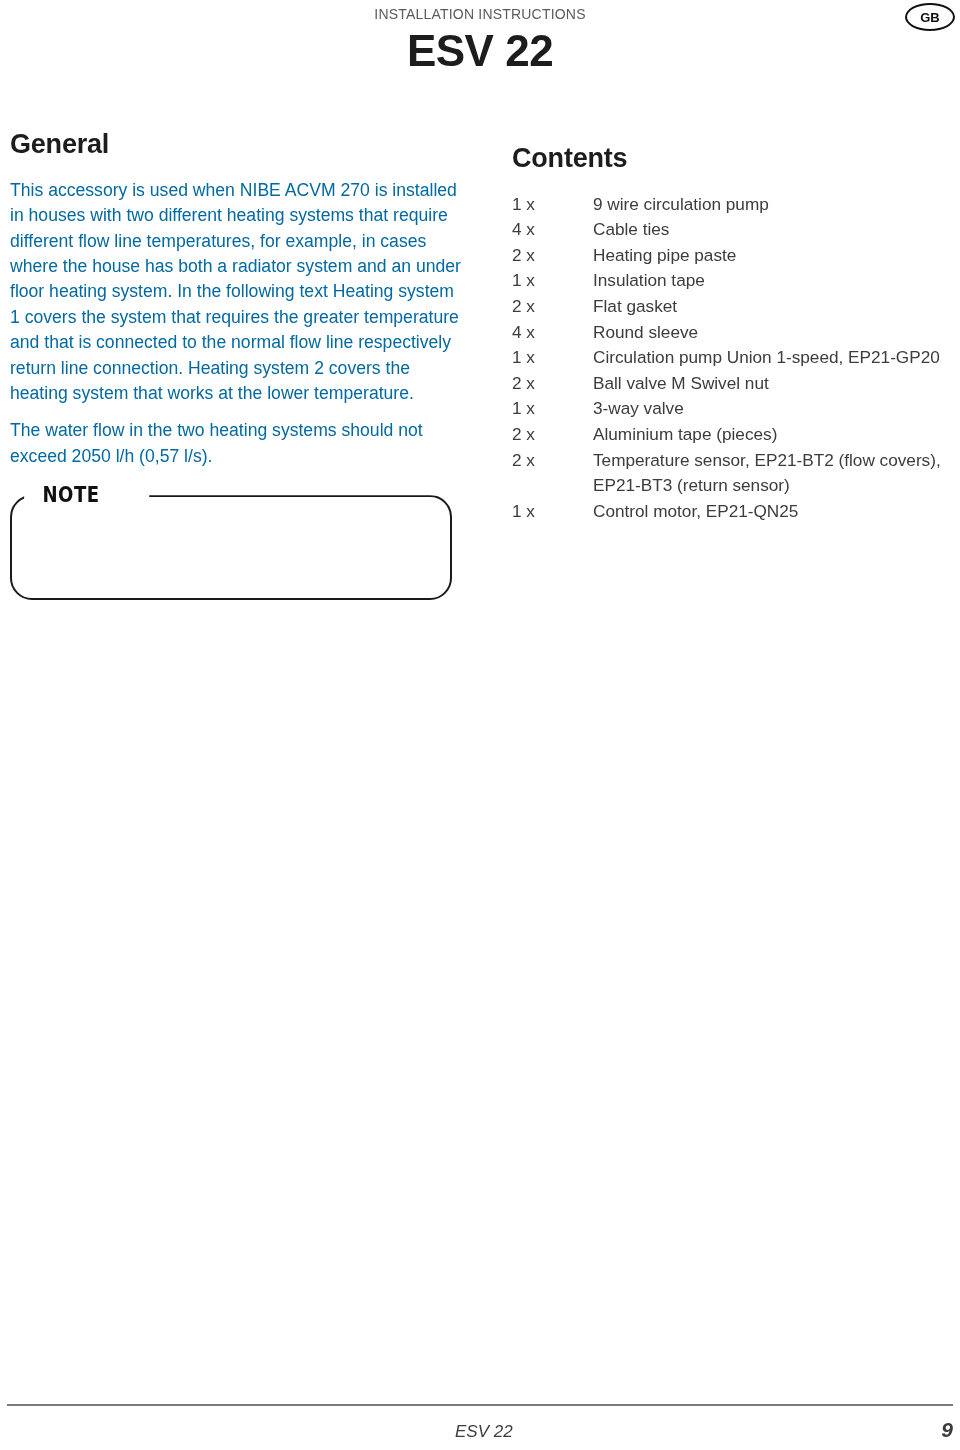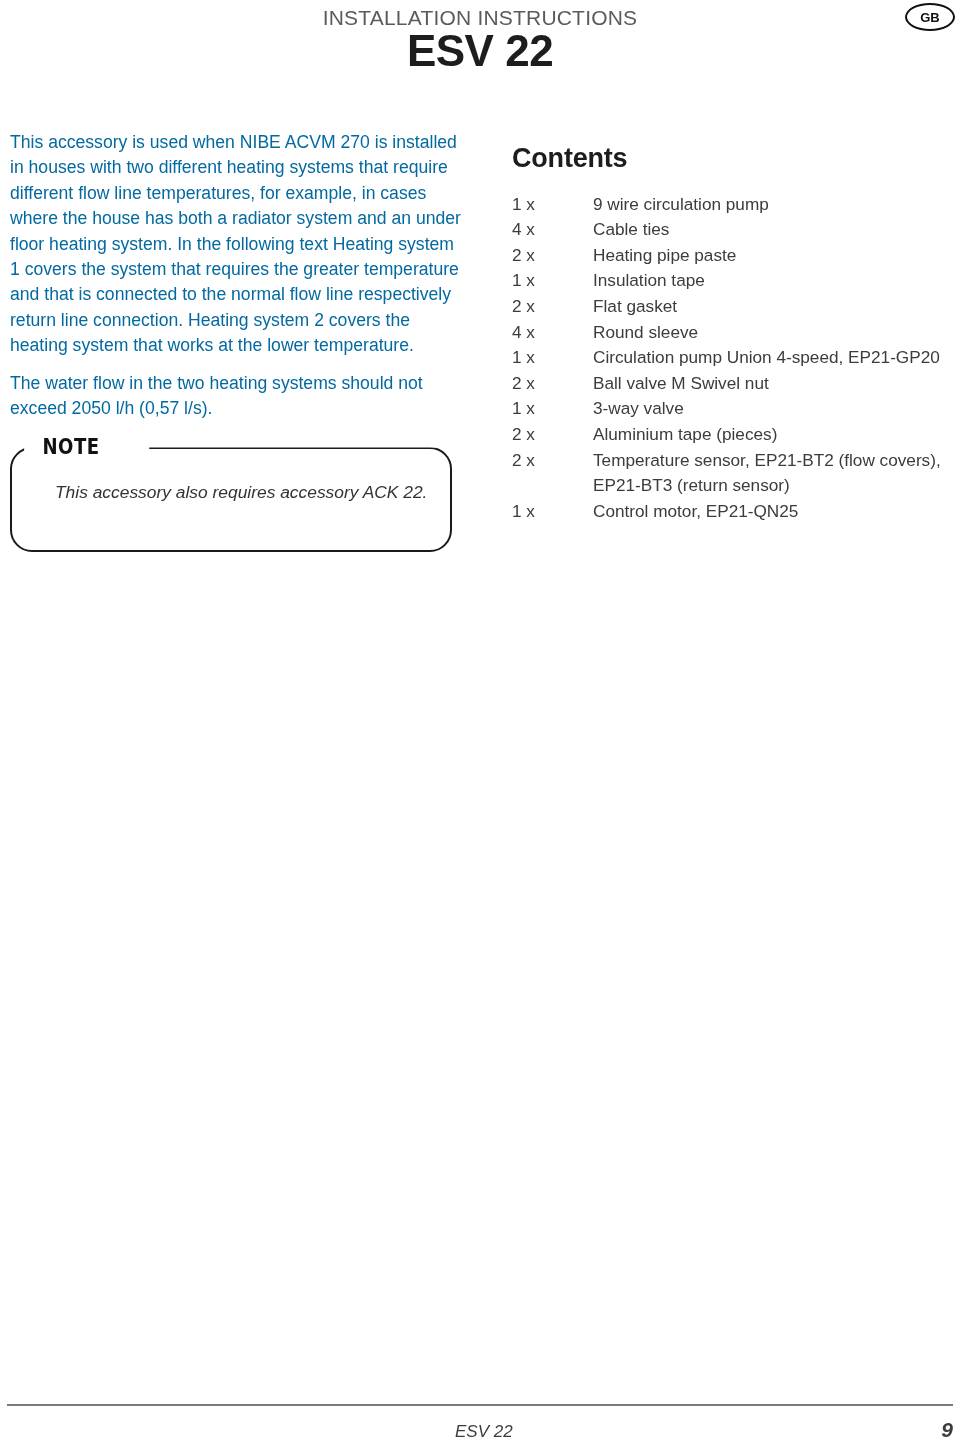--- a/index.html
+++ b/index.html
@@ -23,21 +23,21 @@
     left: 0;
     width: 960px;
     height: 100px;
   }
   .header-kicker {
     position: absolute;
     top: 6px;
     left: 0;
     width: 960px;
     text-align: center;
-    font-size: 21px;
+    font-size: 14px;
     letter-spacing: 0.2px;
     color: #5b5b5b;
     font-weight: 400;
   }
   .header-title {
     position: absolute;
     top: 26px;
     left: 0;
     width: 960px;
     text-align: center;
@@ -198,27 +198,27 @@
 </head>
 <body>
 
 <div class="page-header">
   <div class="header-kicker">INSTALLATION INSTRUCTIONS</div>
   <div class="header-title">ESV 22</div>
   <div class="locale-badge">GB</div>
 </div>
 
 <div class="col-left">
+  <h2 class="section-heading">General</h2>
   <p class="body-par">This accessory is used when NIBE ACVM 270 is installed in houses with two different heating systems that require different flow line temperatures, for example, in cases where the house has both a radiator system and an under floor heating system. In the following text Heating system 1 covers the system that requires the greater temperature and that is connected to the normal flow line respectively return line connection. Heating system 2 covers the heating system that works at the lower temperature.</p>
   <p class="body-par">The water flow in the two heating systems should not exceed 2050 l/h (0,57 l/s).</p>
 
   <div class="note-box">
     <div class="note-frame"></div>
     <div class="note-label">NOTE</div>
-    <div class="note-text">This accessory also requires accessory ACK 22.</div>
   </div>
 </div>
 
 <div class="col-right">
   <h2 class="section-heading">Contents</h2>
   <ul class="contents-list" id="contents-list">
       <li class="content-row">
         <span class="content-qty">1 x</span>
         <span class="content-desc">9 wire circulation pump</span>
       </li>
@@ -237,21 +237,21 @@
       <li class="content-row">
         <span class="content-qty">2 x</span>
         <span class="content-desc">Flat gasket</span>
       </li>
       <li class="content-row">
         <span class="content-qty">4 x</span>
         <span class="content-desc">Round sleeve</span>
       </li>
       <li class="content-row">
         <span class="content-qty">1 x</span>
-        <span class="content-desc">Circulation pump Union 4-speed, EP21-GP20</span>
+        <span class="content-desc">Circulation pump Union 1-speed, EP21-GP20</span>
       </li>
       <li class="content-row">
         <span class="content-qty">2 x</span>
         <span class="content-desc">Ball valve M Swivel nut</span>
       </li>
       <li class="content-row">
         <span class="content-qty">1 x</span>
         <span class="content-desc">3-way valve</span>
       </li>
       <li class="content-row">

